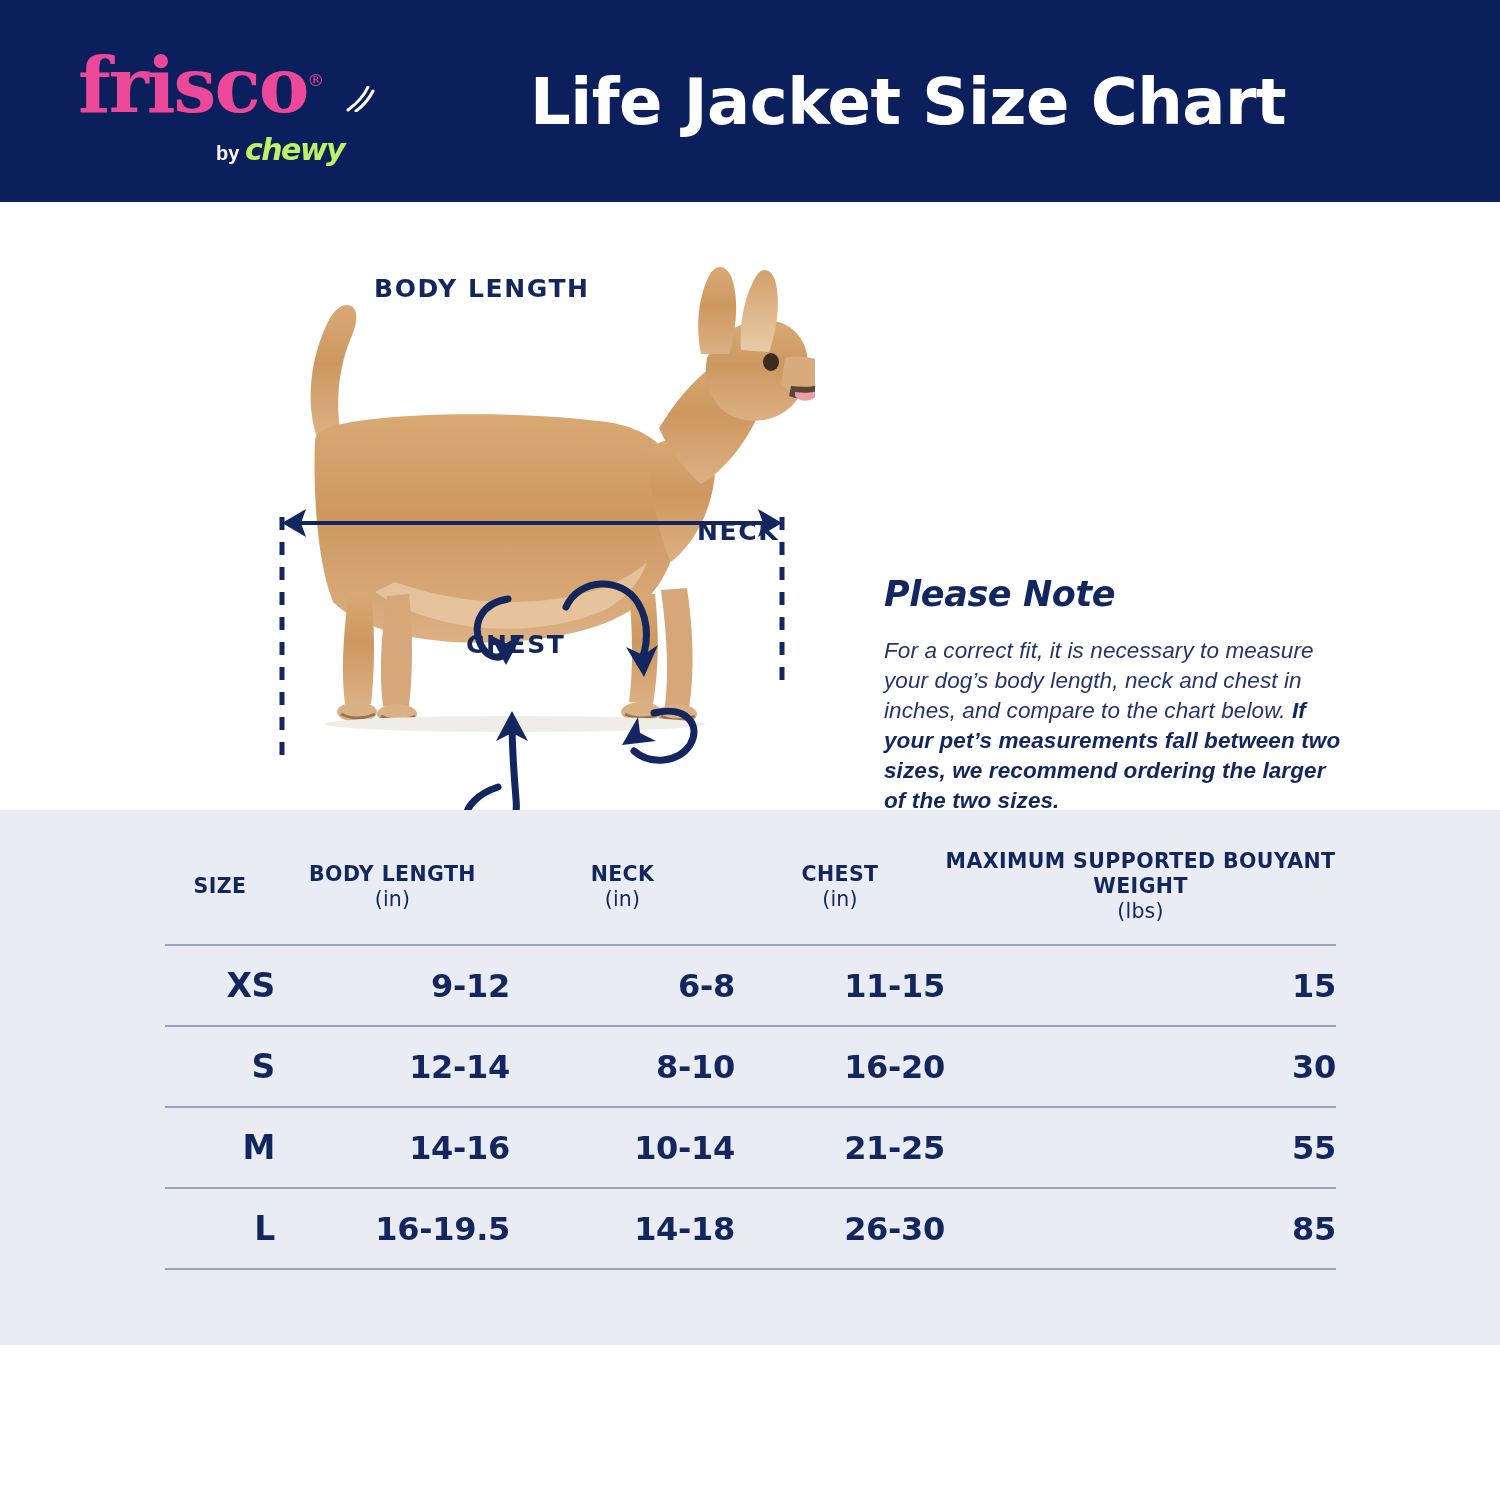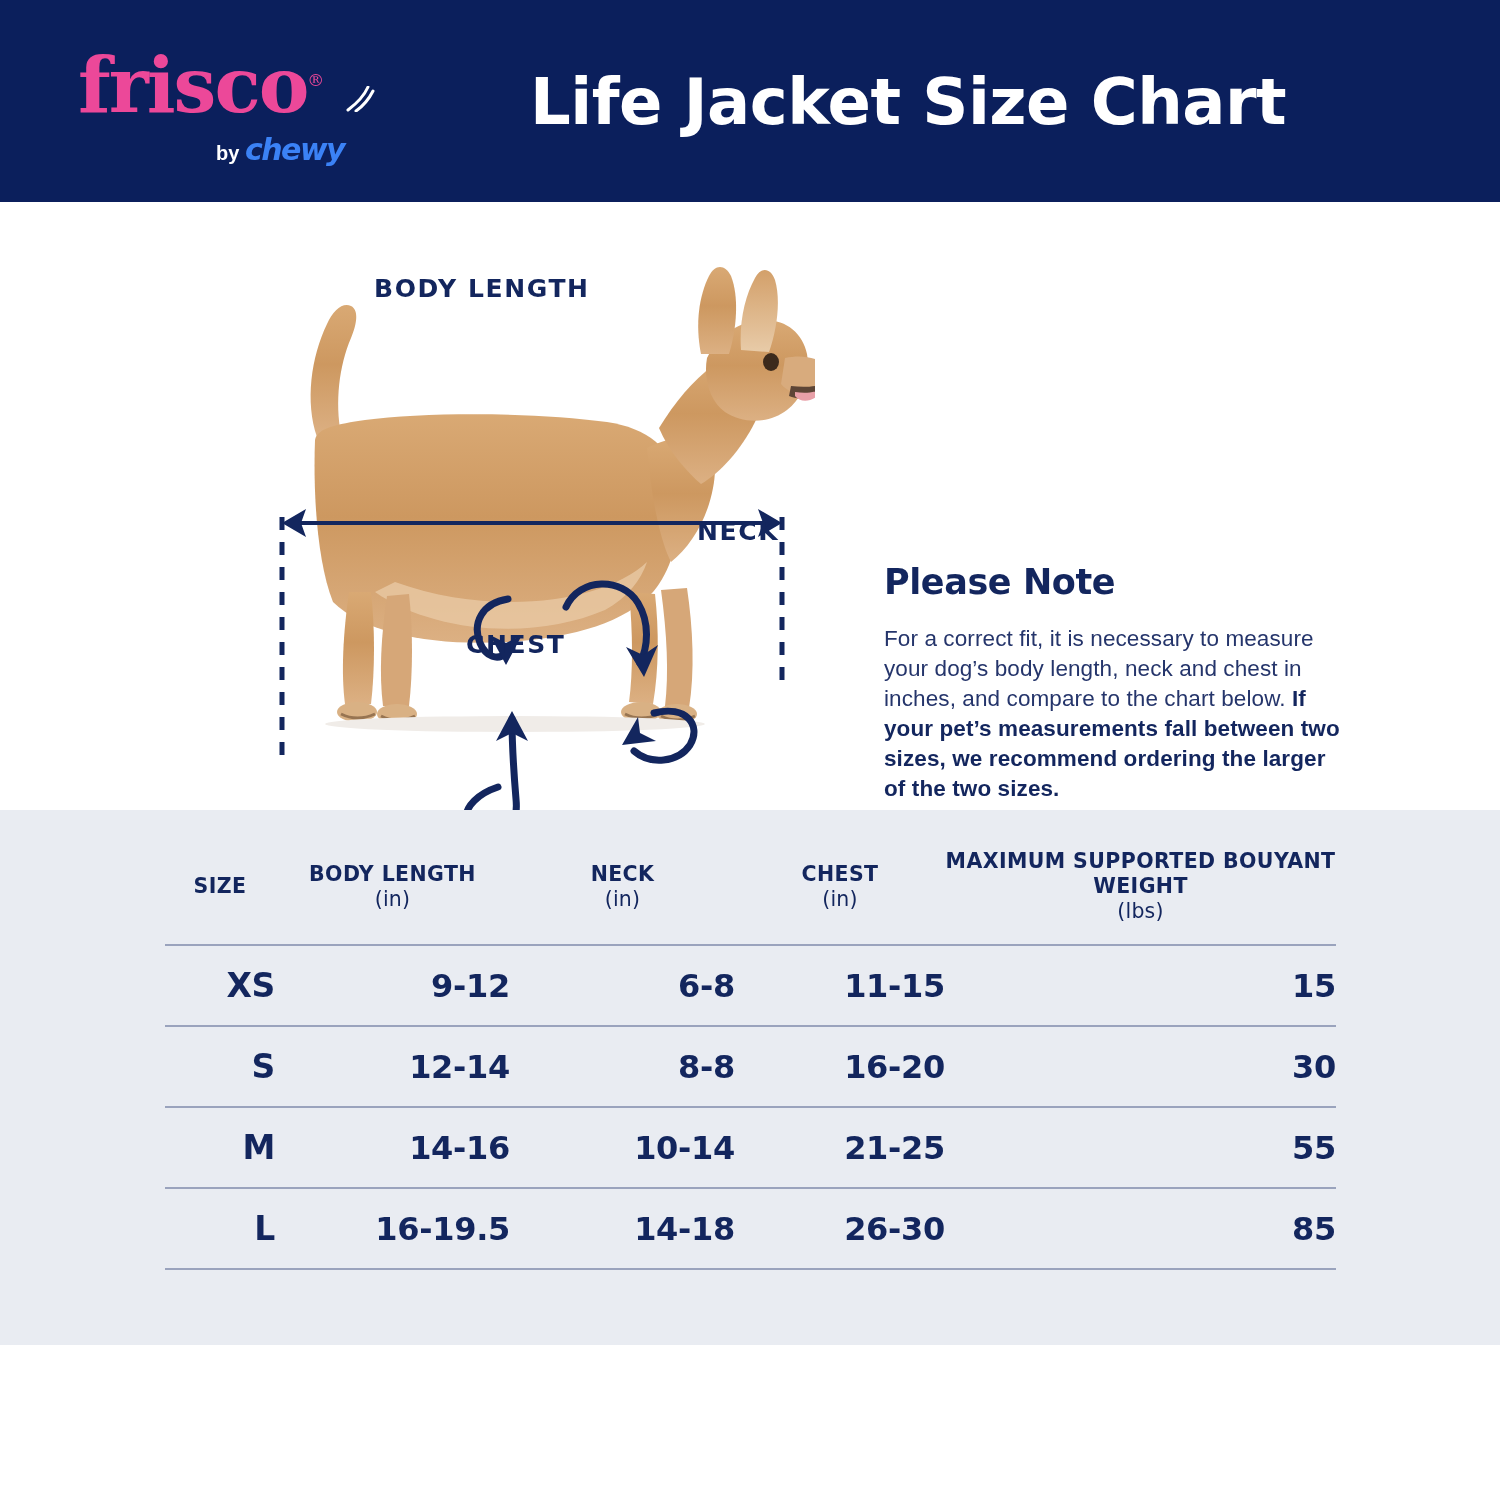--- a/index.html
+++ b/index.html
@@ -48,21 +48,21 @@
     white-space:nowrap;
   }
   .logo-by {
     font-family:"Liberation Sans", sans-serif;
     font-size:20px; font-weight:700; color:#ffffff;
     letter-spacing:0px;
     margin-top:28px;
   }
   .logo-chewy {
     font-family:"DejaVu Sans", sans-serif;
-    font-size:30px; font-weight:700; color:#3b82f6;
+    font-size:30px; font-weight:700; color:#bef264;
     letter-spacing:-1.5px;
     font-style:italic;
   }
   .header-title {
     position:absolute;
     left:530px; top:58px;
     width:830px;
     font-family:"DejaVu Sans", sans-serif;
     font-size:64px;
     font-weight:700;
@@ -101,22 +101,23 @@
     letter-spacing:1.6px;
     white-space:nowrap;
   }
   .lbl-body   { left:374px; top:274px; font-size:25px; }
   .lbl-neck   { left:697px; top:517px; font-size:25px; }
   .lbl-chest  { left:466px; top:630px; font-size:25px; }
 
   
   .note-block {
     position:absolute;
-    left:884px; top:360px;
+    left:884px; top:372px;
     width:460px;
+    font-style:italic;
   }
   .note-title {
     font-family:"DejaVu Sans", sans-serif;
     font-size:35px;
     font-weight:700;
     color:#13265e;
     letter-spacing:-0.4px;
     margin-bottom:22px;
   }
   .note-body {
@@ -353,21 +354,21 @@
       <tr>
         <td class="sz">XS</td>
         <td>9-12</td>
         <td>6-8</td>
         <td>11-15</td>
         <td>15</td>
       </tr>
       <tr>
         <td class="sz">S</td>
         <td>12-14</td>
-        <td>8-8</td>
+        <td>8-10</td>
         <td>16-20</td>
         <td>30</td>
       </tr>
       <tr>
         <td class="sz">M</td>
         <td>14-16</td>
         <td>10-14</td>
         <td>21-25</td>
         <td>55</td>
       </tr>

